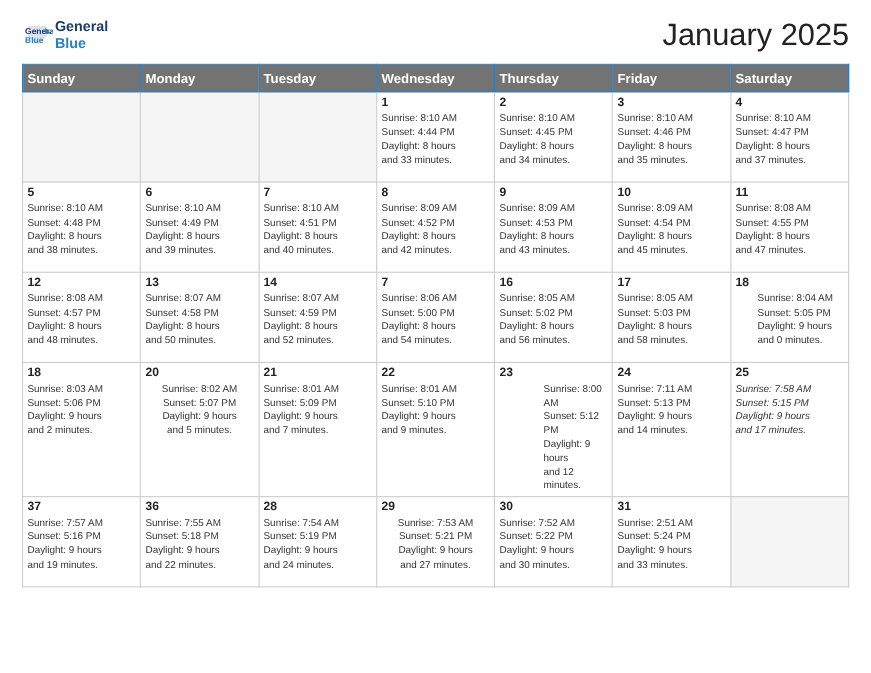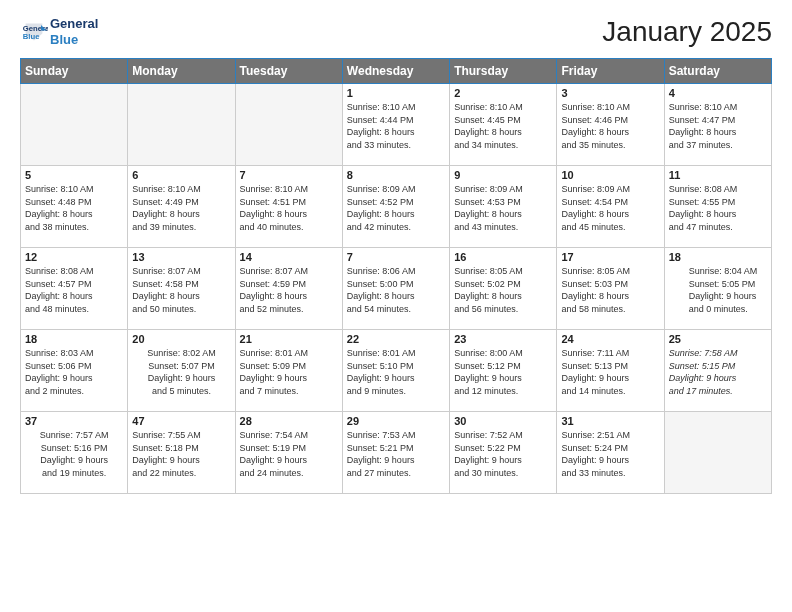--- a/index.html
+++ b/index.html
@@ -278,21 +278,21 @@
           </td>
           <td>
             <div class="day-num">22</div>
             <div class="day-info" style="white-space: pre-line;">Sunrise: 8:01 AM
 Sunset: 5:10 PM
 Daylight: 9 hours
 and 9 minutes.</div>
           </td>
           <td>
             <div class="day-num">23</div>
-            <div class="day-info" style="white-space: pre-line;">Sunrise: 8:00 AM
+            <div class="day-info" style="white-space: pre-line; margin-left: 40px;">Sunrise: 8:00 AM
 Sunset: 5:12 PM
 Daylight: 9 hours
 and 12 minutes.</div>
           </td>
           <td>
             <div class="day-num">24</div>
             <div class="day-info" style="white-space: pre-line;">Sunrise: 7:11 AM
 Sunset: 5:13 PM
 Daylight: 9 hours
 and 14 minutes.</div>
@@ -301,42 +301,42 @@
             <div class="day-num">25</div>
             <div class="day-info" style="white-space: pre-line; font-style: italic;">Sunrise: 7:58 AM
 Sunset: 5:15 PM
 Daylight: 9 hours
 and 17 minutes.</div>
           </td>
         </tr>
         <tr>
           <td>
             <div class="day-num">37</div>
-            <div class="day-info" style="white-space: pre-line; text-align: center;">Sunrise: 7:57 AM
+            <div class="day-info" style="white-space: pre-line;">Sunrise: 7:57 AM
 Sunset: 5:16 PM
 Daylight: 9 hours
 and 19 minutes.</div>
           </td>
           <td>
-            <div class="day-num">47</div>
+            <div class="day-num">36</div>
             <div class="day-info" style="white-space: pre-line;">Sunrise: 7:55 AM
 Sunset: 5:18 PM
 Daylight: 9 hours
 and 22 minutes.</div>
           </td>
           <td>
             <div class="day-num">28</div>
             <div class="day-info" style="white-space: pre-line;">Sunrise: 7:54 AM
 Sunset: 5:19 PM
 Daylight: 9 hours
 and 24 minutes.</div>
           </td>
           <td>
             <div class="day-num">29</div>
-            <div class="day-info" style="white-space: pre-line;">Sunrise: 7:53 AM
+            <div class="day-info" style="white-space: pre-line; text-align: center;">Sunrise: 7:53 AM
 Sunset: 5:21 PM
 Daylight: 9 hours
 and 27 minutes.</div>
           </td>
           <td>
             <div class="day-num">30</div>
             <div class="day-info" style="white-space: pre-line;">Sunrise: 7:52 AM
 Sunset: 5:22 PM
 Daylight: 9 hours
 and 30 minutes.</div>

